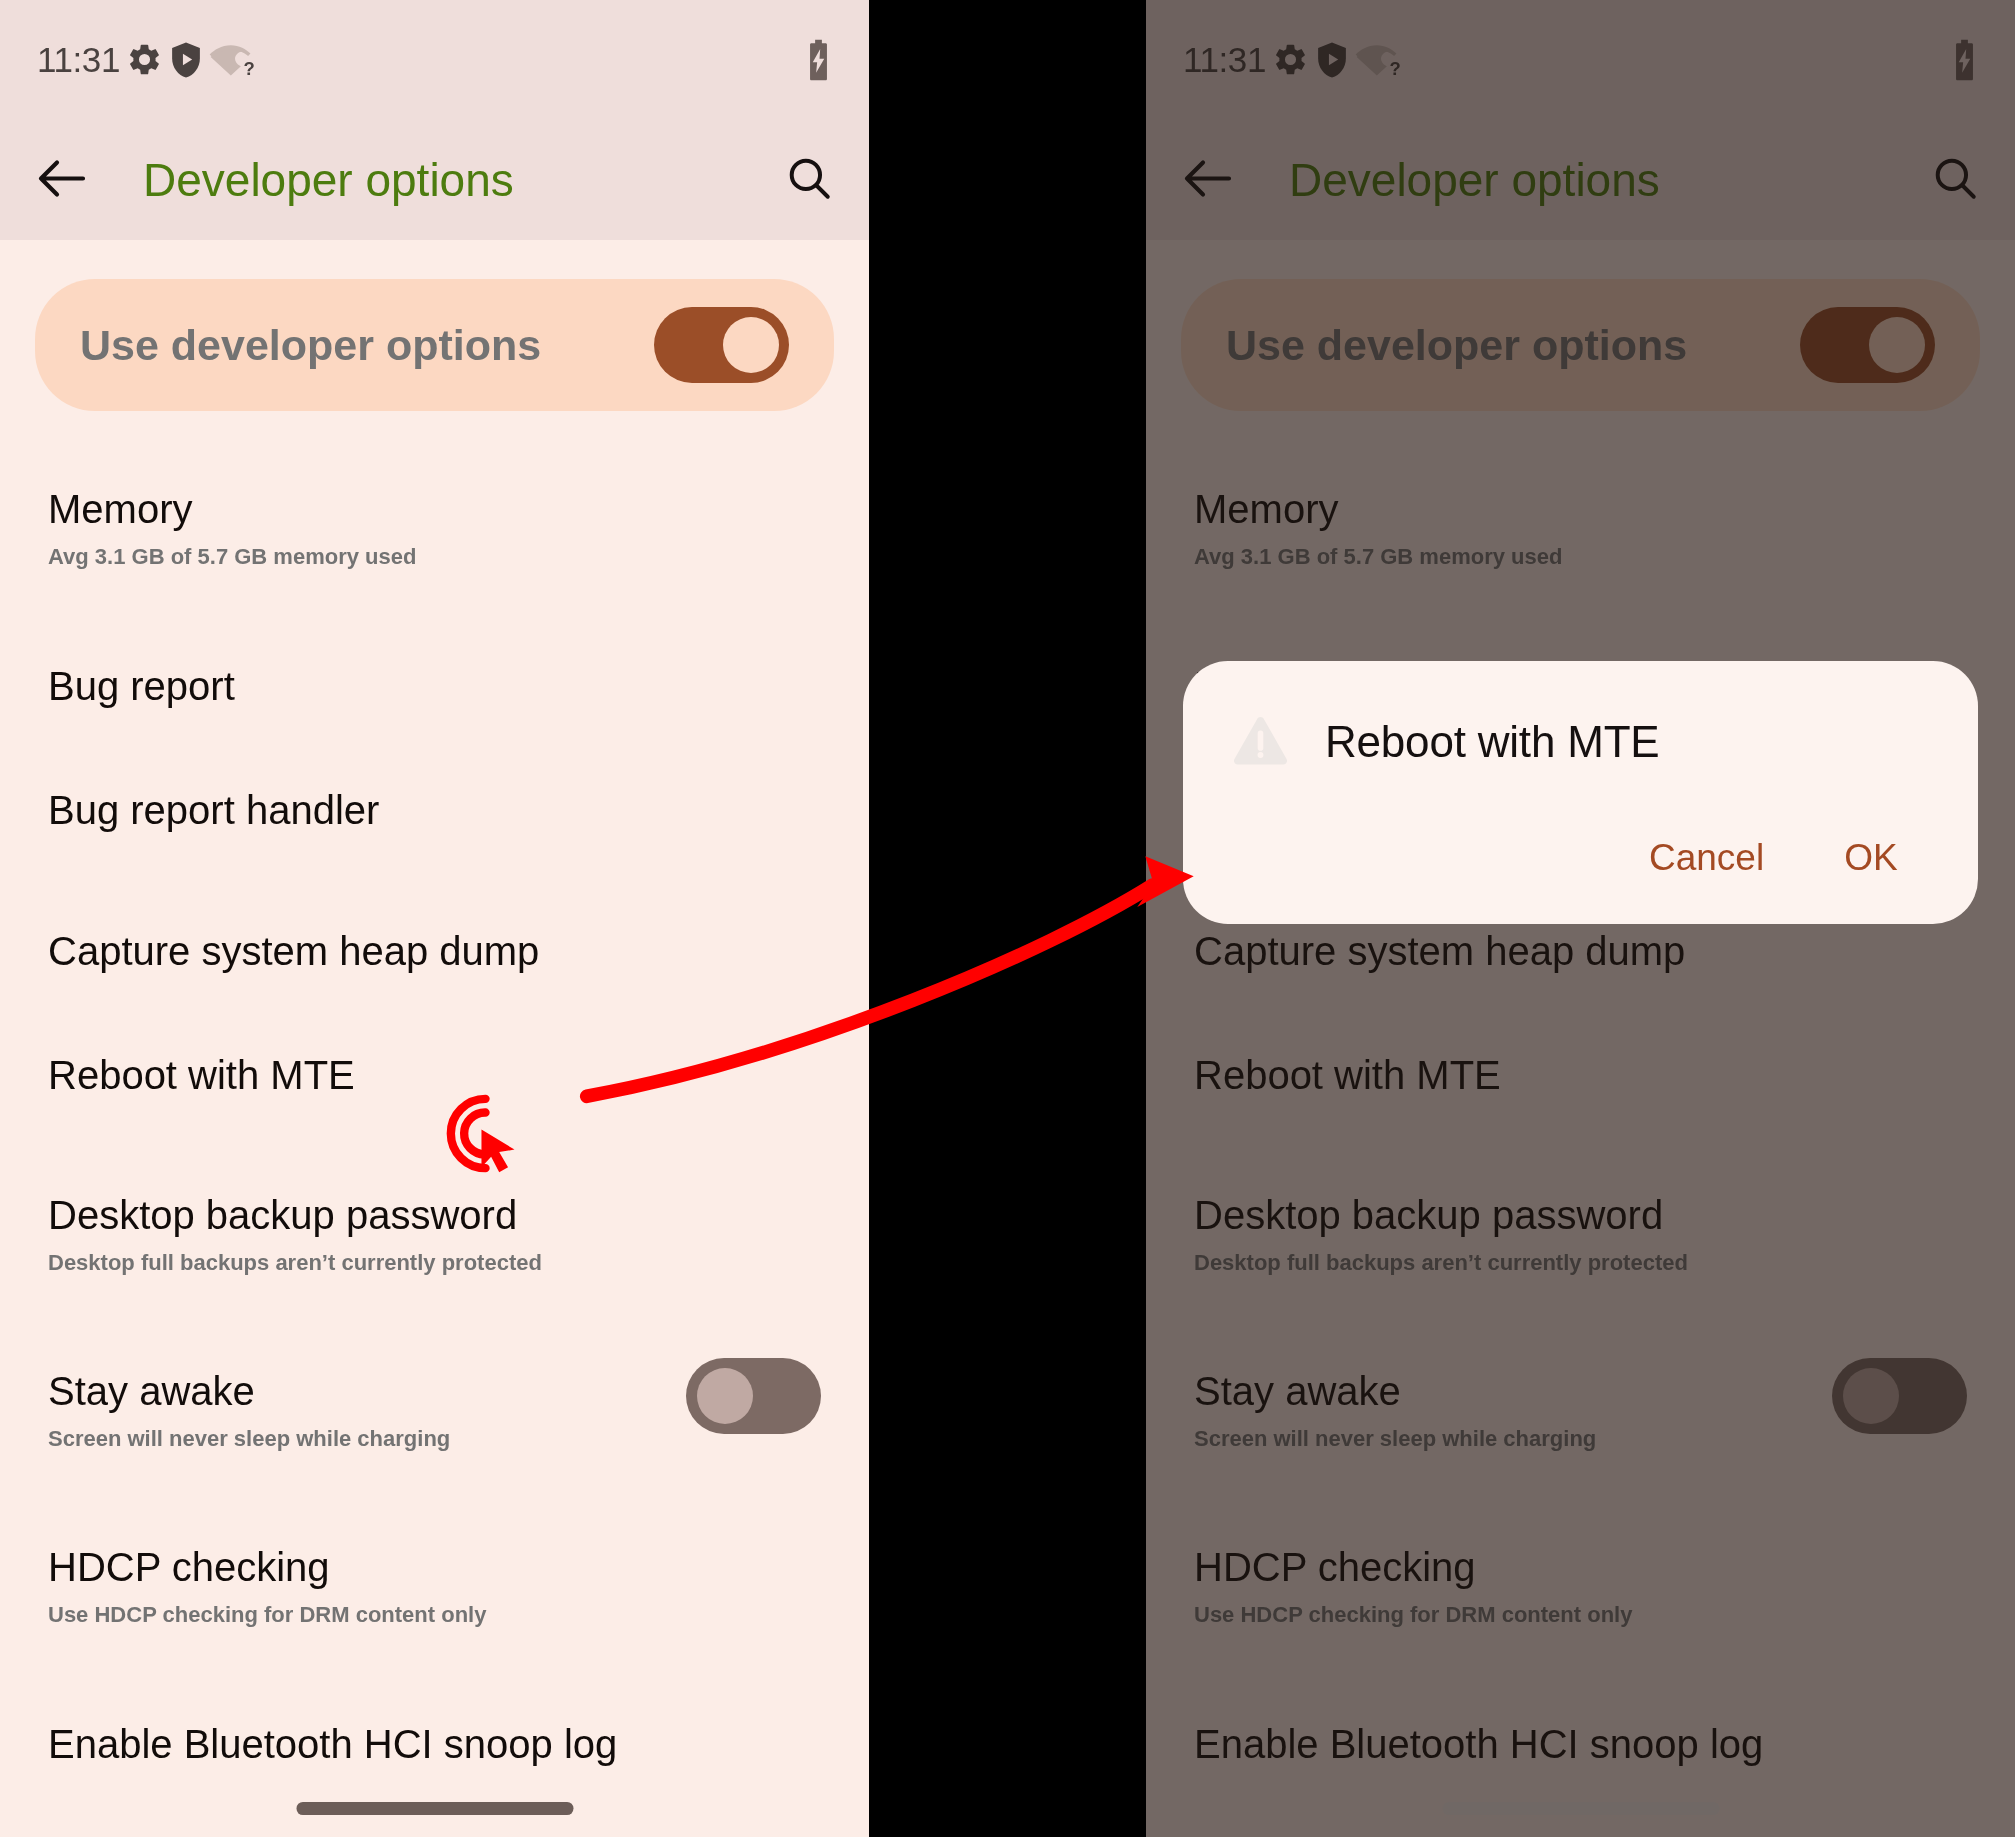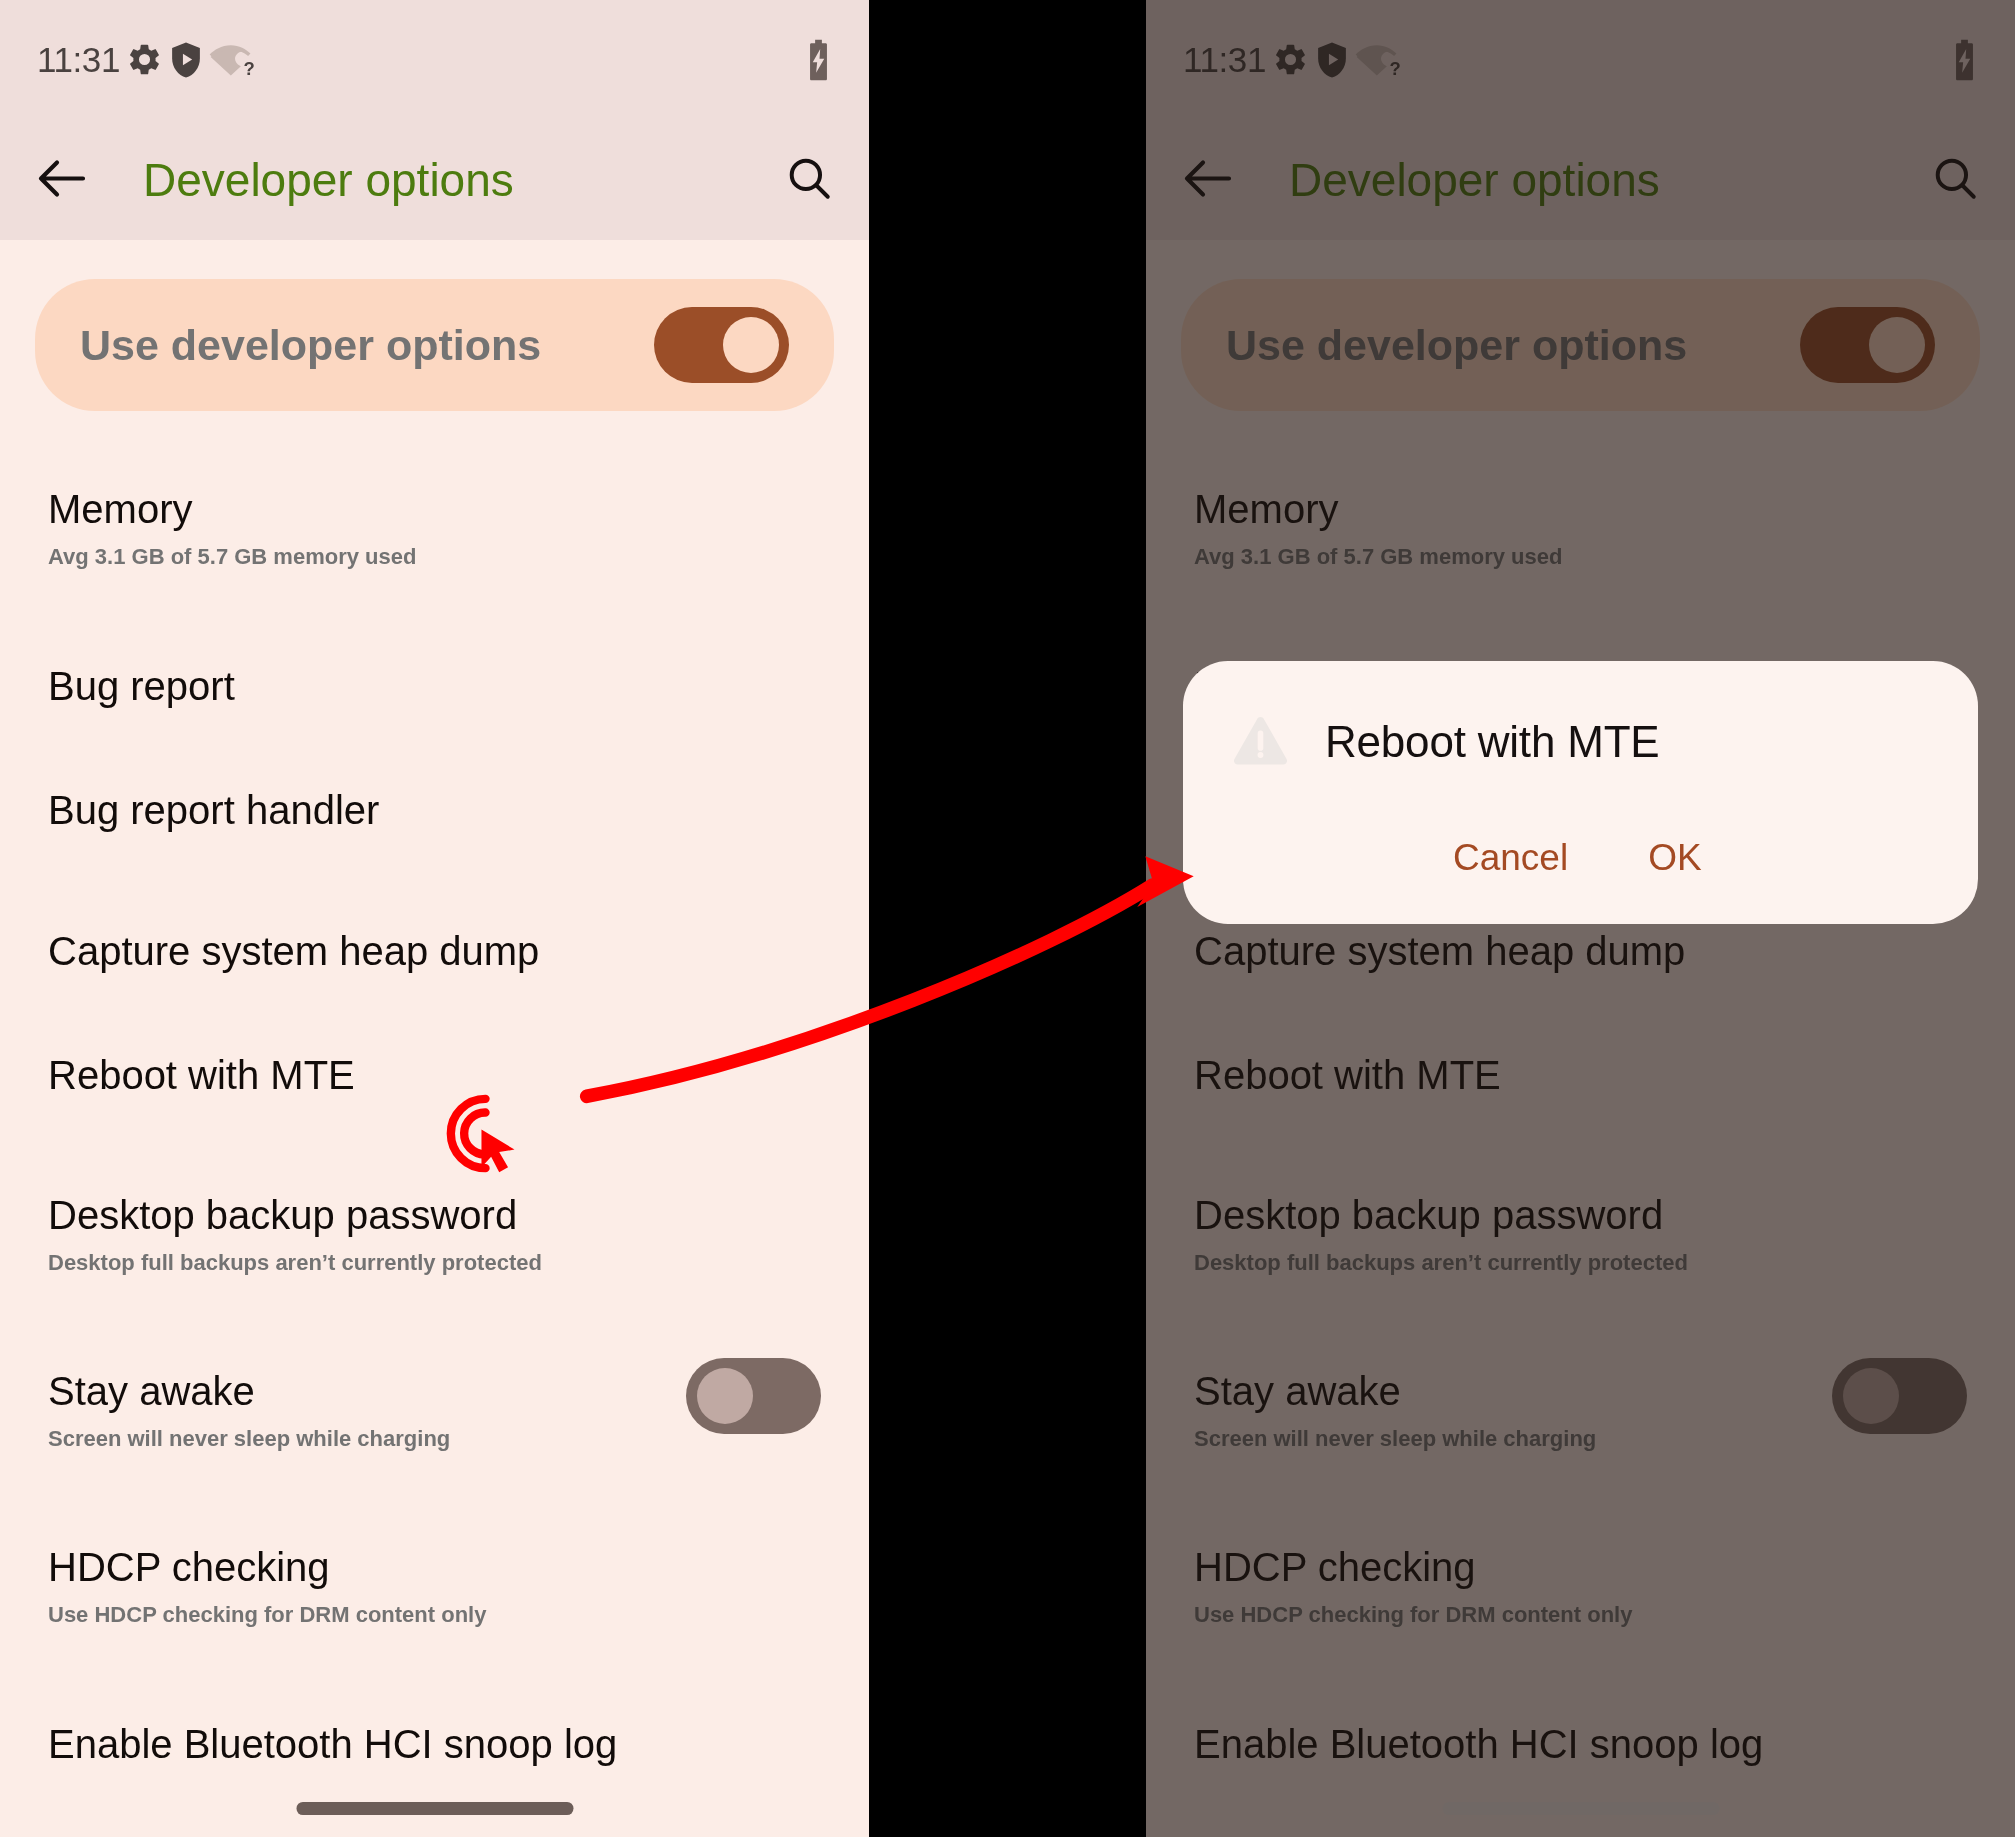--- a/index.html
+++ b/index.html
@@ -136,21 +136,21 @@
     font-size: 44px; color: #151010; font-weight: 400;
     letter-spacing: -0.2px;
   }
   .dlg-body {
     margin-top: 45px;
     font-size: 37px; line-height: 1.42;
     color: #261B19; font-weight: 400;
   }
   .dlg-actions {
     margin-top: 47px;
-    display: flex; justify-content: center; align-items: center;
+    display: flex; justify-content: flex-end; align-items: center;
     gap: 26px; padding-right: 6.4px;
   }
   .dlg-btn {
     font-size: 37px; color: #A44A23; font-weight: 500;
     background: none; border: none; cursor: pointer;
     padding: 18px 27px; border-radius: 32px;
     font-family: "Liberation Sans", sans-serif;
   }
 
   

